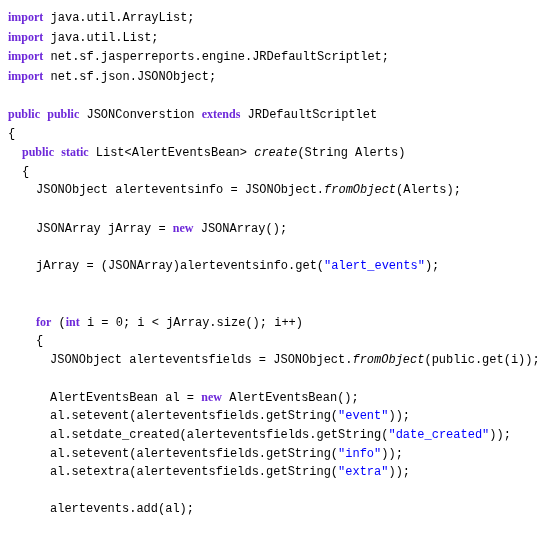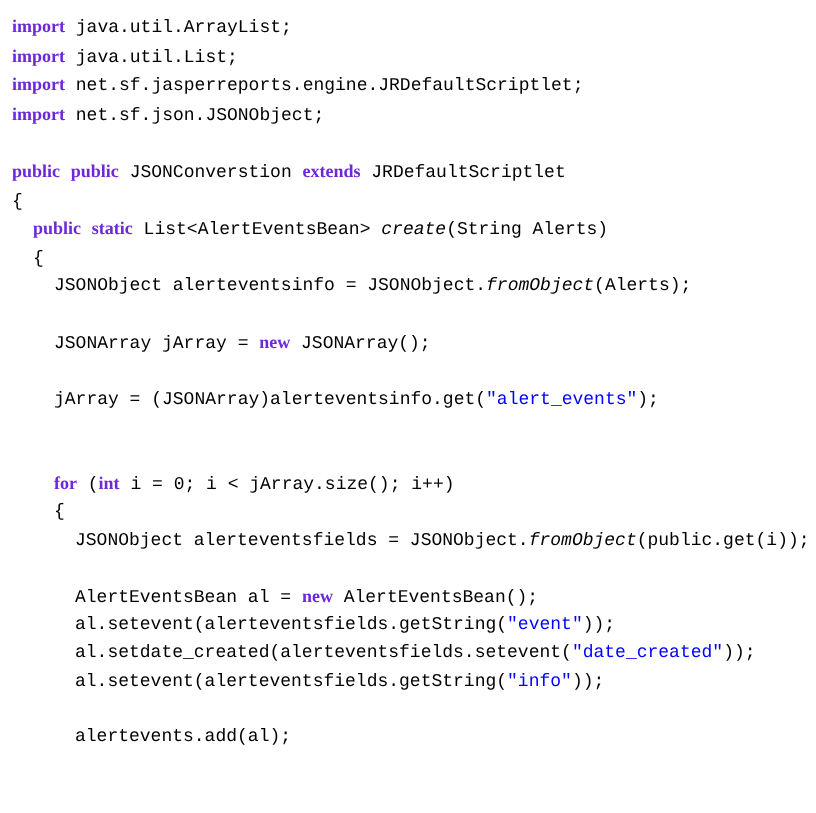--- a/index.html
+++ b/index.html
@@ -58,20 +58,21 @@
 <div class="line indent2"><span class="kw">for</span><span> (</span><span class="kw">int</span><span> i = 0; i &lt; jArray.size(); i++)</span></div>
 <div class="line indent2">{</div>
 
 <div class="line indent3"><span>JSONObject alerteventsfields = JSONObject.</span><span class="italic">fromObject</span><span>(public.get(i));</span></div>
 
 <div class="line">&nbsp;</div>
 
 <div class="line indent3"><span class="underline">AlertEventsBean</span><span> al = </span><span class="kw">new</span><span> </span><span class="underline">AlertEventsBean</span><span>();</span></div>
 
 <div class="line indent3"><span>al.setevent(alerteventsfields.getString(</span><span class="str">"event"</span><span>));</span></div>
-<div class="line indent3"><span>al.setdate_created(alerteventsfields.setevent(</span><span class="str">"date_created"</span><span>));</span></div>
+<div class="line indent3"><span>al.setdate_created(alerteventsfields.getString(</span><span class="str">"date_created"</span><span>));</span></div>
 <div class="line indent3"><span>al.setevent(alerteventsfields.getString(</span><span class="str">"info"</span><span>));</span></div>
+<div class="line indent3"><span>al.setextra(alerteventsfields.getString(</span><span class="str">"extra"</span><span>));</span></div>
 
 <div class="line">&nbsp;</div>
 
 <div class="line indent3"><span>alertevents.add(al);</span></div>
 
 </div>
 
 </body></html>

